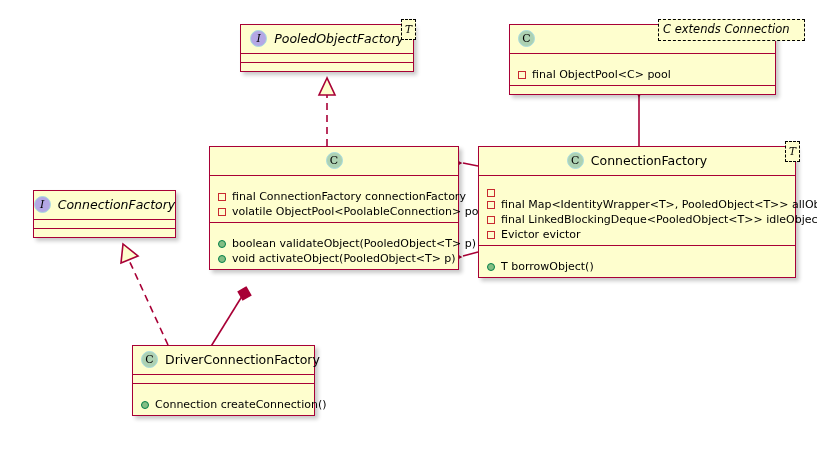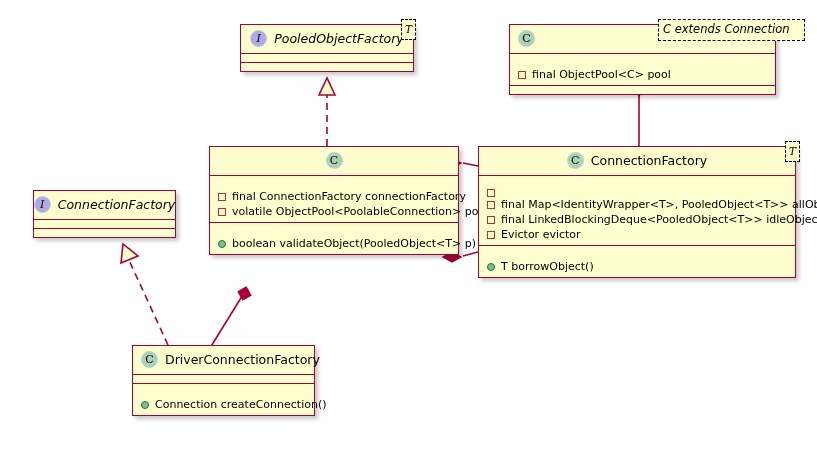--- a/index.html
+++ b/index.html
@@ -220,20 +220,24 @@
       <div class="member">
         <span class="mark mark-private-field"></span>
         <span>volatile ObjectPool&lt;PoolableConnection&gt; pool</span>
       </div>
     </div>
     <div class="compartment comp-sep">
       <div class="member">
         <span class="mark mark-public-method"></span>
         <span>boolean validateObject(PooledObject&lt;T&gt; p)</span>
       </div>
+      <div class="member">
+        <span class="mark mark-public-method"></span>
+        <span>void activateObject(PooledObject&lt;T&gt; p)</span>
+      </div>
     </div>
   </div>
 
   <div class="umlbox" style="left:478px; top:146px; width:318px;">
     <div class="title-row">
       <span class="stereo stereo-class">C</span>
       <span class="title-text">ConnectionFactory</span>
     </div>
     <div class="compartment comp-sep">
       <div class="member">

